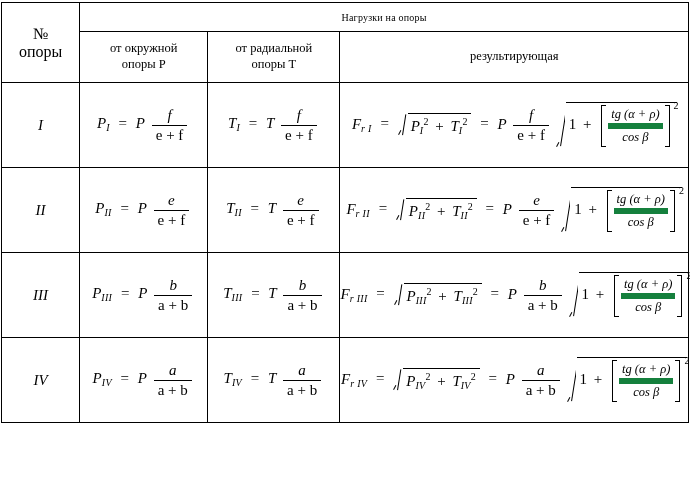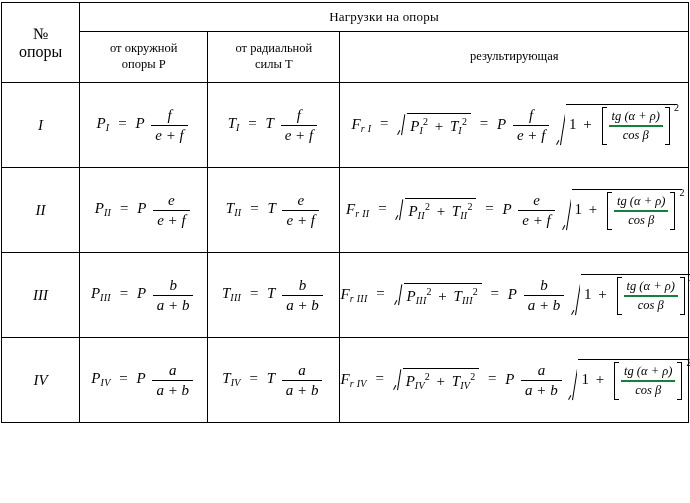--- a/index.html
+++ b/index.html
@@ -29,21 +29,21 @@
     border: 1px solid #000000;
     border-width: 1px;
     vertical-align: middle;
     text-align: center;
     font-weight: normal;
     padding: 0;
   }
   
   .h-top {
     height: 28px;
-    font-size: 13px;
+    font-size: 10px;
     letter-spacing: .2px;
   }
   .h-sub {
     height: 50px;
     font-size: 12.5px;
     line-height: 1.25;
   }
   .col-no   { width: 78px; }
   .col-p    { width: 128px; }
   .col-t    { width: 132px; }
@@ -85,21 +85,20 @@
   }
   .frac .num {
     display: block;
     padding: 0 4px 1px 4px;
     border-bottom: 1px solid #000;
     font-style: italic;
   }
   .frac .den {
     display: block;
     padding: 1px 4px 0 4px;
-    font-style: italic;
   }
 
   
   .rad {
     display: inline-block;
     vertical-align: middle;
     position: relative;
     padding-left: 10px;
   }
   .rad > .hook {
@@ -184,21 +183,21 @@
   }
   .tgfrac {
     display: inline-block;
     vertical-align: middle;
     text-align: center;
     font-size: 12.5px;
     margin: 0 1px;
   }
   .tgfrac .num {
     display: block;
-    border-bottom: 2px solid #15803d;
+    border-bottom: 6px solid #15803d;
     padding: 0 3px 1px 3px;
   }
   .tgfrac .den {
     display: block;
     padding: 1px 3px 0 3px;
   }
   .tgfrac .it { font-style: italic; }
   .plus { margin: 0 3px; }
   .one { font-style: normal; }
 </style>
@@ -222,21 +221,21 @@
         </td>
         <td colspan="3" class="h-top">Нагрузки на опоры</td>
       </tr>
       <tr>
         <td class="h-sub">
           <div>от окружной</div>
           <div>опоры P</div>
         </td>
         <td class="h-sub">
           <div>от радиальной</div>
-          <div>силы T</div>
+          <div>опоры T</div>
         </td>
         <td class="h-sub">результирующая</td>
       </tr>
 
       <tr class="rowh">
         <td class="idx">I</td>
         <td>
           <span class="math">
             <span class="it">P</span><span class="sub">I</span>
             <span class="eq">=</span>

